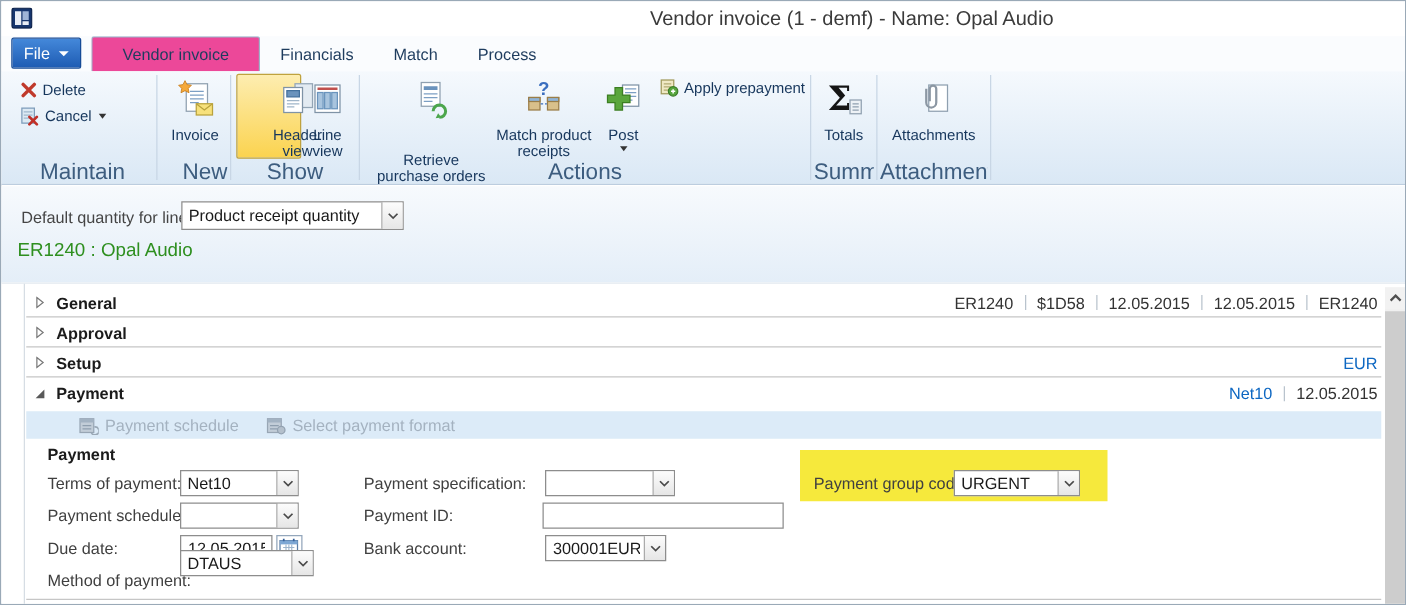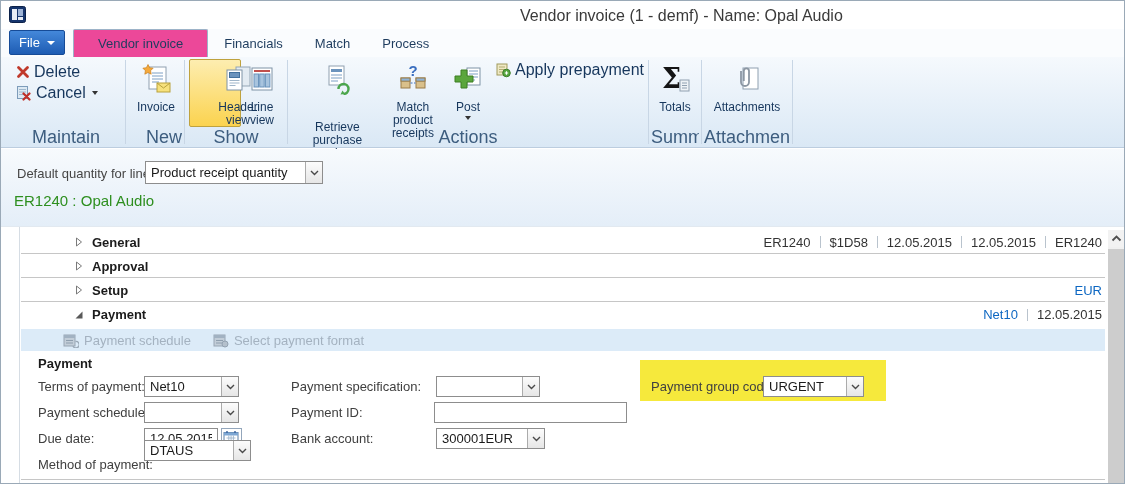--- a/index.html
+++ b/index.html
@@ -23,40 +23,40 @@
   
   .ribbon { position:absolute; top:56px; left:0; width:100%; height:91px; background:linear-gradient(#f5f9fd,#dae8f5); border-bottom:1px solid #bccddf; display:flex; padding-left:8px; }
   .rgroup { display:flex; flex-direction:column; }
   .rbody { flex:1; display:flex; align-items:flex-start; padding:2px 2px 0 2px; }
   .glabel { height:17px; line-height:14px; text-align:center; font-size:18px; color:#3d5d7f; white-space:nowrap; overflow:hidden; }
   .rsep { width:1px; background:#c8d6e5; margin:3px 2px; }
   .bigbtn { display:flex; flex-direction:column; align-items:center; padding:3px 2px 1px 2px; border:1px solid transparent; border-radius:2px; height:68px; cursor:default; }
   .bigbtn .blabel { font-size:12px; line-height:13px; color:#16365c; text-align:center; margin-top:2px; }
   .hl { background:linear-gradient(#fdedb0,#fbd34f); border-color:#bfa23e; }
   .smallcol { display:flex; flex-direction:column; gap:4px; margin-left:5px; padding-top:4px; }
-  .smallbtn { display:flex; align-items:center; gap:4px; font-size:16px; color:#16365c; height:17px; cursor:default; white-space:nowrap; }
+  .smallbtn { display:flex; align-items:center; gap:4px; font-size:12px; color:#16365c; height:17px; cursor:default; white-space:nowrap; }
   .caret-dark { width:0; height:0; border-left:3.5px solid transparent; border-right:3.5px solid transparent; border-top:4px solid #333; margin-left:2px; }
   .post-caret { width:0; height:0; border-left:3.5px solid transparent; border-right:3.5px solid transparent; border-top:4px solid #333; margin-top:2px; }
 
   
   .subheader { position:absolute; top:148px; left:0; width:100%; height:77px; background:linear-gradient(#f7fafd,#e4eef8); }
   .dq-label { position:absolute; left:16px; top:17px; font-size:13px; color:#454545; }
   .dq-combo { position:absolute; left:144px; top:12px; width:178px; height:23px; }
   .record-title { position:absolute; left:13px; top:43px; font-size:15px; color:#2e8f1f; }
 
   
   .combo { position:relative; background:#fff; border:1px solid #8d8d8d; }
   .combo input { position:absolute; inset:0; width:100%; height:100%; border:none; outline:none; background:transparent; padding:0 20px 0 5px; font-size:13px; font-family:inherit; color:#1a1a1a; }
   .cbtn { position:absolute; right:0; top:0; bottom:0; width:17px; background:linear-gradient(#fcfcfc,#e6e6e6); border-left:1px solid #ababab; display:flex; align-items:center; justify-content:center; cursor:default; }
   .tbox { border:1px solid #8d8d8d; background:#fff; font-size:13px; font-family:inherit; color:#1a1a1a; padding:0 5px; outline:none; }
 
   
   .main { position:absolute; top:225px; left:0; width:1125px; height:259px; background:#fff; border-top:1px solid #e2e9f0; }
   .left-border { position:absolute; left:18px; top:0; bottom:0; width:1px; background:#d6dde4; }
-  .sec { position:absolute; left:20px; width:1084px; height:23px; display:flex; align-items:center; border-bottom:1px solid #c6c6c6; cursor:default;padding-left:47px; }
+  .sec { position:absolute; left:20px; width:1084px; height:23px; display:flex; align-items:center; border-bottom:1px solid #c6c6c6; cursor:default; }
   .sec.noborder { border-bottom:none; }
   .exp { margin-left:6px; display:flex; }
   .stitle { font-weight:bold; font-size:13px; color:#1b1b1b; margin-left:8px; }
   .sright { margin-left:auto; display:flex; align-items:center; font-size:13px; color:#333; padding-right:3px; white-space:nowrap; }
   .sum-sep { width:1px; height:12px; background:#b9c3cd; margin:0 9px; }
   .blue { color:#0d67c2; }
 
   .pay-toolbar { position:absolute; left:20px; top:102px; width:1084px; height:22px; background:#dcebf8; display:flex; align-items:center; padding-left:42px; }
   .ptb { display:flex; align-items:center; gap:5px; font-size:13px; color:#a4b2c0; cursor:default; }
   .ptb + .ptb { margin-left:22px; }
@@ -419,21 +419,21 @@
     <div class="calbtn" style="left:220px; top:201px;">
       <svg width="17" height="16">
           <rect x="1" y="2.5" width="14" height="12" fill="#fff" stroke="#5b7ea6"></rect>
           <rect x="1" y="2.5" width="14" height="3" fill="#7da7d4"></rect>
           <path d="M3.5,8 h9 M3.5,10.5 h9 M5.8,5.5 v8.5 M8.1,5.5 v8.5 M10.4,5.5 v8.5" stroke="#9cb4cc" stroke-width="0.9"></path>
           <rect x="10.8" y="10.8" width="2.4" height="2.2" fill="#c0392b"></rect>
           <path d="M4,1 v2 M12,1 v2" stroke="#35609c" stroke-width="1.4"></path>
         </svg>
     </div>
     <div class="flabel" style="left:290px; top:204px;">Bank account:</div>
-    <div class="combo fld" style="left:435px; top:201px; width:109px;padding-left:21px;">
+    <div class="combo fld" style="left:435px; top:201px; width:97px;padding-left:21px;">
       <input value="300001EUR" style="">
       <span class="cbtn">
           <svg width="9" height="6">
             <path d="M1,1 L4.5,4.5 L8,1" fill="none" stroke="#4a4a4a" stroke-width="1.4"></path>
           </svg>
         </span>
     </div>
 
     <div class="flabel" style="left:37px; top:230px;">Method of payment:</div>
     <div class="combo fld" style="left:143px; top:213px; width:107px;">

